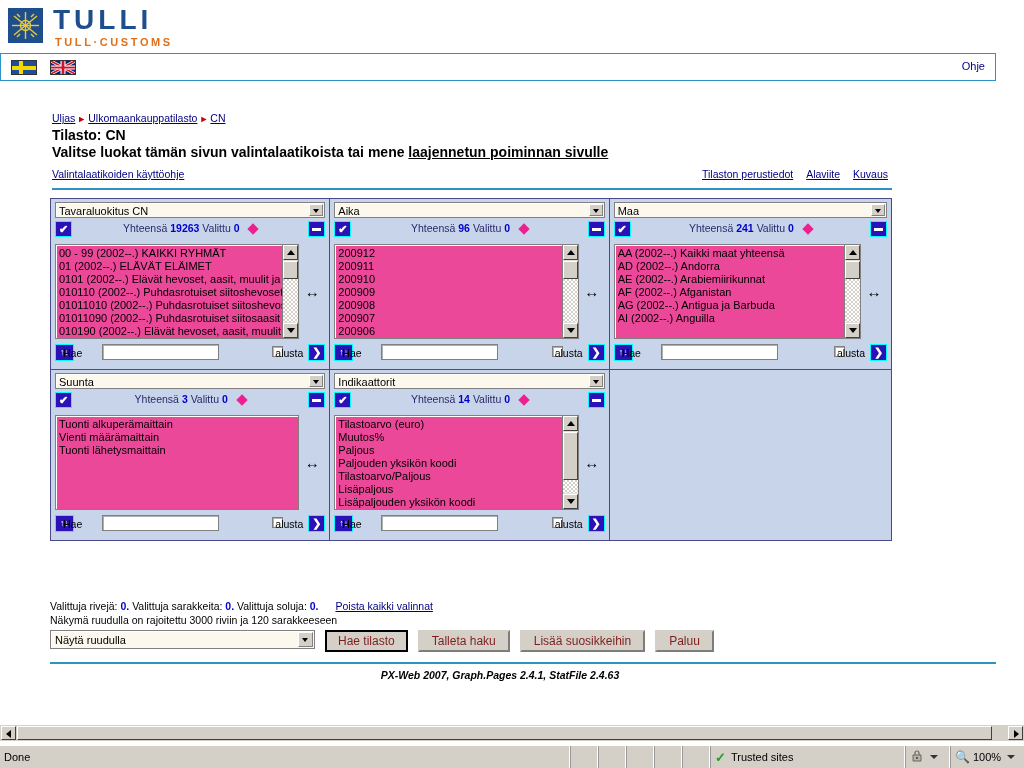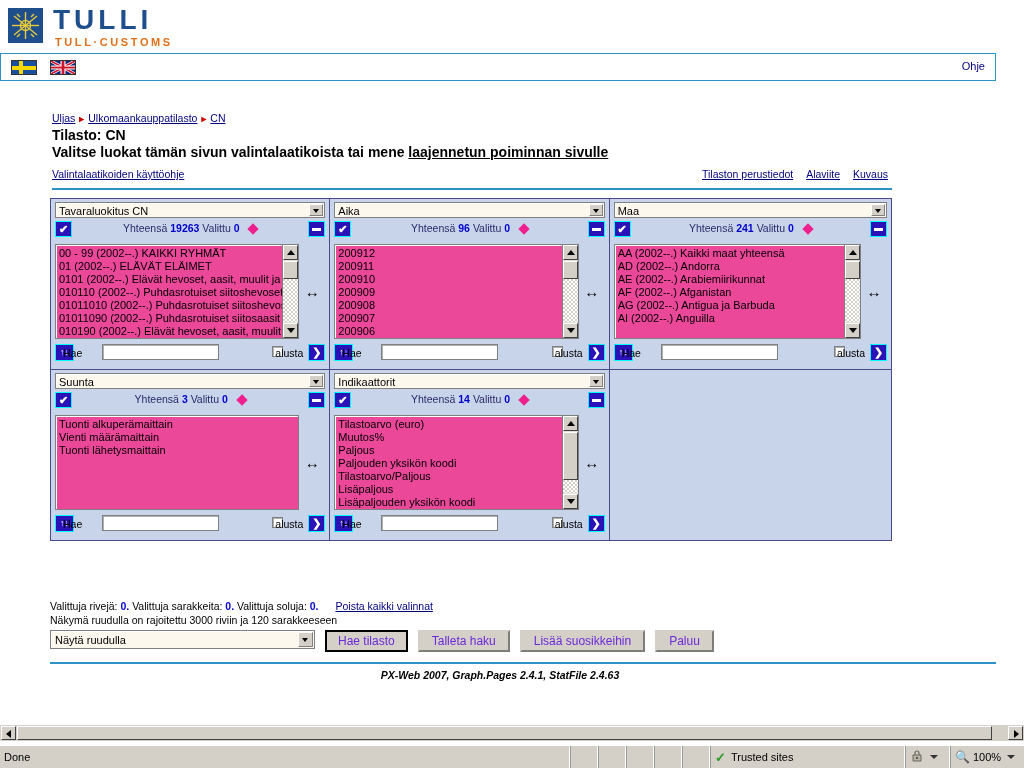--- a/index.html
+++ b/index.html
@@ -235,21 +235,21 @@
     box-shadow: inset 1px 1px 0 #fff;
     position:relative; font-size:11px; line-height:18px; padding-left:4px;
   }
   .combo .dd-btn { right:1px; top:1px; width:15px; height:15px;}
   .combo .dd-btn:after { left:3px; top:5px;}
   .btn {
     height:22px; margin-left:10px; background:#d4d0c8;
     border:2px outset #d4d0c8;
     font-family:"Liberation Sans", sans-serif; font-size:12px;
     padding:0 12px; cursor:pointer; box-sizing:border-box;
-    color:#6d28d9;
+    color:#7f1d1d;
   }
   .btn.primary { border:2px solid #000; padding:0 11px;}
   .hr-blue2 { margin:10px 50px 0 50px; width:946px; height:2px; background:#2D93C6; }
   .footer-txt {
     margin-top:5px; text-align:center; font-size:10.5px;
     font-style:italic; font-weight:bold; width:1000px;
   }
 
   
   .hscroll {

